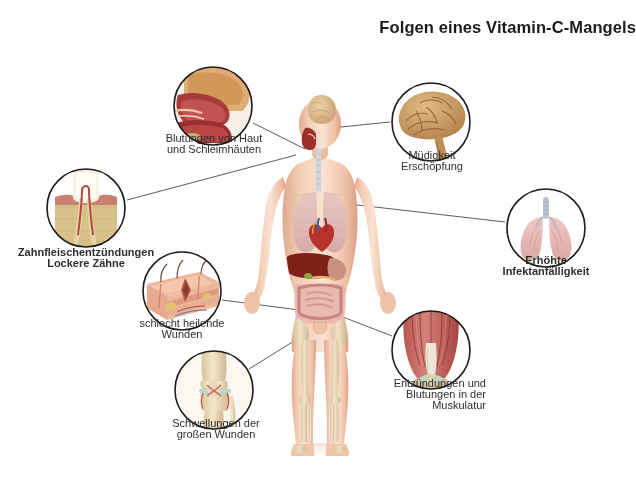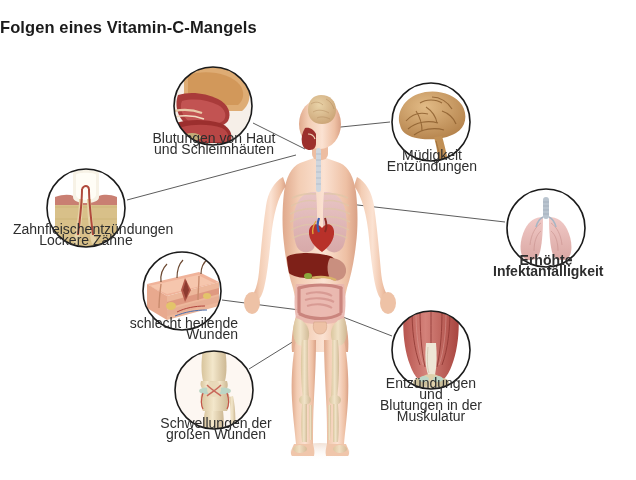--- a/index.html
+++ b/index.html
@@ -2,29 +2,29 @@
 <html><head>
 <meta charset="utf-8">
 <style>
   html,body{margin:0;padding:0;}
   body{
     width:636px;height:480px;background:#ffffff;overflow:hidden;
     font-family:"Liberation Sans", sans-serif;position:relative;
   }
   #stage{position:absolute;left:0;top:0;width:636px;height:480px;}
   #title{
-    position:absolute;left:0;top:18px;width:636px;text-align:left;
+    position:absolute;left:0;top:18px;width:636px;text-align:right;
     font-size:16.5px;font-weight:bold;color:#1b1b1b;letter-spacing:.1px;
   }
   svg.layer{position:absolute;left:0;top:0;width:636px;height:480px;}
   #lines{z-index:1;}
   #art{z-index:2;}
   .cap{
     position:absolute;text-align:center;color:#2e2e2e;
-    font-size:14px;line-height:11px;z-index:4;white-space:pre-line;
+    font-size:11px;line-height:11px;z-index:4;white-space:pre-line;
   }
   .bubble{position:absolute;z-index:3;}
   .bubble svg{display:block;overflow:visible;}
 </style>
 </head>
 <body>
 
 <div id="stage">
 
   <div id="title">Folgen eines Vitamin-C-Mangels</div>
@@ -268,21 +268,21 @@
           <path d="M36,26 C42,30 46,36 47,42"></path>
           <path d="M26,30 C30,36 32,44 32,50"></path>
         </g>
         <path d="M44,56 C46,64 48,72 48,80 L58,80 C56,70 54,62 52,55 Z" fill="#c08f55"></path>
         <path d="M46,60 C48,68 50,74 50,79" stroke="#9a6b38" stroke-width="0.9" fill="none"></path>
       </g>
       <circle cx="41" cy="41" r="39" fill="none" stroke="#1b1b1b" stroke-width="1.6"></circle>
     </svg>
   </div>
   <div class="cap" style="left:380px;top:150px;width:104px;">Müdigkeit
-Entzündungen</div>
+Erschöpfung</div>
 
   <div class="bubble" style="left:45px;top:167px;">
     <svg width="82" height="82" viewBox="0 0 82 82">
       <defs>
           <clipPath id="c3">
             <circle cx="41" cy="41" r="39"></circle>
           </clipPath>
         </defs>
       <g clip-path="url(#c3)">
         <rect x="0" y="0" width="82" height="82" fill="#ffffff"></rect>
@@ -298,21 +298,21 @@
         <path d="M31,8 C31,5 51,5 51,8 L51,28 C51,31 46,33 41,33 C36,33 31,31 31,28 Z" fill="#fffdf6"></path>
         <path d="M34,32 C34,46 31,60 29,72 C28,78 32,80 34,74 C36,62 38,46 38,32 Z" fill="#e6d3a7"></path>
         <path d="M46,32 C46,46 49,60 51,72 C52,78 48,80 46,74 C44,62 42,46 42,32 Z" fill="#e6d3a7"></path>
         <path d="M37,22 C37,36 35,52 33,68" stroke="#b04a3c" stroke-width="2" fill="none"></path>
         <path d="M44,22 C44,36 46,52 48,68" stroke="#b04a3c" stroke-width="2" fill="none"></path>
         <path d="M37,22 C39,18 43,18 44,22" stroke="#b04a3c" stroke-width="2" fill="none"></path>
       </g>
       <circle cx="41" cy="41" r="39" fill="none" stroke="#1b1b1b" stroke-width="1.6"></circle>
     </svg>
   </div>
-  <div class="cap" style="left:13px;top:224px;width:146px;">Zahnfleischentzündungen
+  <div class="cap" style="left:13px;top:247px;width:146px;font-weight:bold;">Zahnfleischentzündungen
 Lockere Zähne</div>
 
   <div class="bubble" style="left:505px;top:187px;">
     <svg width="82" height="82" viewBox="0 0 82 82">
       <defs>
         <clipPath id="c4">
             <circle cx="41" cy="41" r="39"></circle>
           </clipPath>
         <linearGradient id="lg4" x1="0" y1="0" x2="0" y2="1">
           <stop offset="0%" stop-color="#f0c9c6"></stop>
@@ -382,21 +382,21 @@
 
         <ellipse cx="30" cy="56" rx="5" ry="4" fill="#e3c46a"></ellipse>
         <ellipse cx="66" cy="46" rx="4" ry="3" fill="#e3c46a"></ellipse>
 
         <path d="M36,62 C44,58 54,56 64,56" stroke="#b0443c" stroke-width="1" fill="none"></path>
         <path d="M34,66 C44,62 54,60 66,60" stroke="#4a6fae" stroke-width="1" fill="none"></path>
       </g>
       <circle cx="41" cy="41" r="39" fill="none" stroke="#1b1b1b" stroke-width="1.6"></circle>
     </svg>
   </div>
-  <div class="cap" style="left:126px;top:318px;width:112px;text-align:right;">schlecht heilende
+  <div class="cap" style="left:126px;top:318px;width:112px;">schlecht heilende
 Wunden</div>
 
   <div class="bubble" style="left:173px;top:349px;">
     <svg width="82" height="82" viewBox="0 0 82 82">
       <defs>
         <clipPath id="c6">
             <circle cx="41" cy="41" r="39"></circle>
           </clipPath>
         <linearGradient id="bn6" x1="0" y1="0" x2="1" y2="0">
           <stop offset="0%" stop-color="#d8c49c"></stop>
@@ -467,17 +467,17 @@
 
         <ellipse cx="41" cy="72" rx="11" ry="7" fill="#ded0ab"></ellipse>
         <ellipse cx="30" cy="74" rx="7" ry="5" fill="#cbbf9a"></ellipse>
         <ellipse cx="52" cy="74" rx="7" ry="5" fill="#cbbf9a"></ellipse>
         <ellipse cx="34" cy="70" rx="5" ry="3" fill="#bcd6c6"></ellipse>
         <ellipse cx="48" cy="70" rx="5" ry="3" fill="#bcd6c6"></ellipse>
       </g>
       <circle cx="41" cy="41" r="39" fill="none" stroke="#1b1b1b" stroke-width="1.6"></circle>
     </svg>
   </div>
-  <div class="cap" style="left:376px;top:378px;width:110px;">Entzündungen und
+  <div class="cap" style="left:376px;top:378px;width:110px;text-align:right;">Entzündungen und
 Blutungen in der
 Muskulatur</div>
 
 </div>
 
 </body></html>

